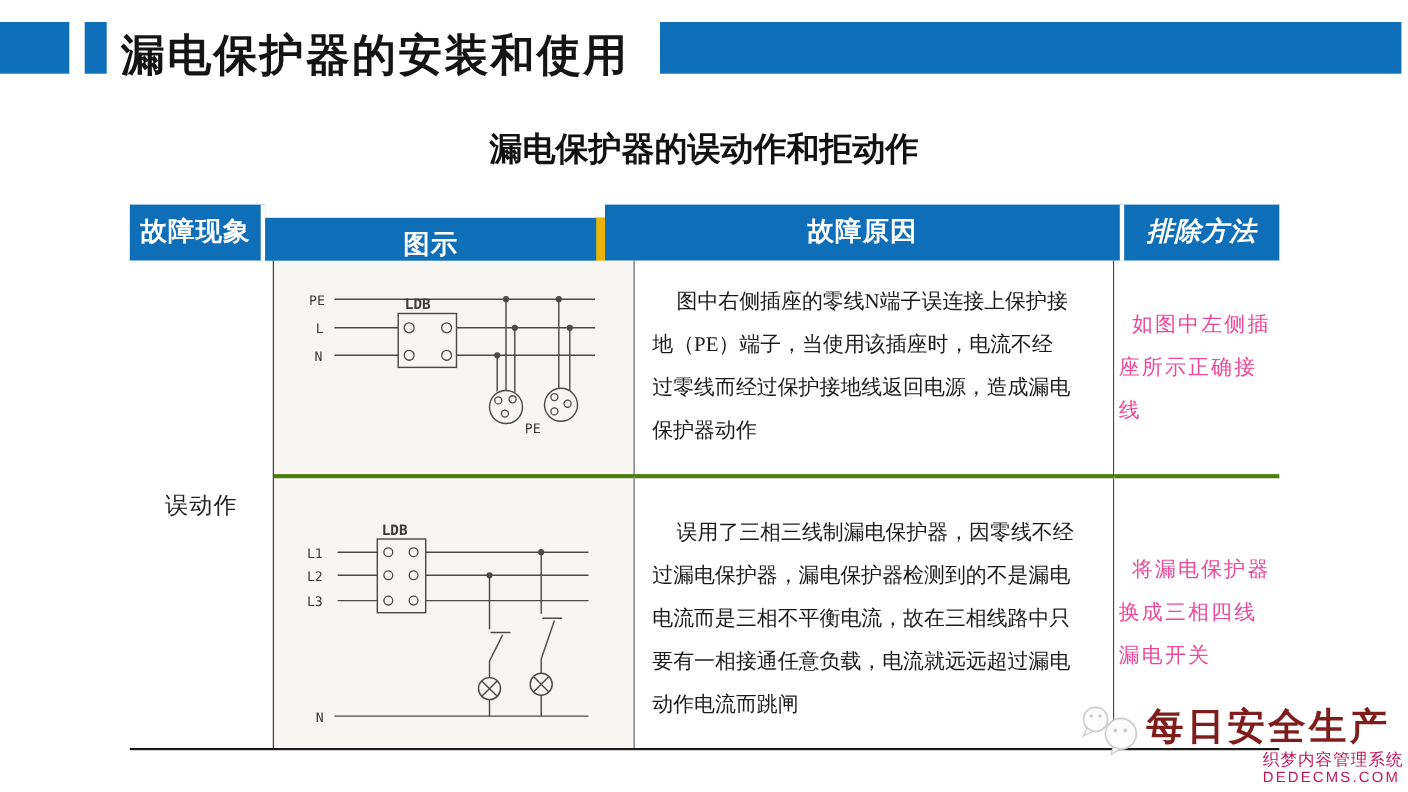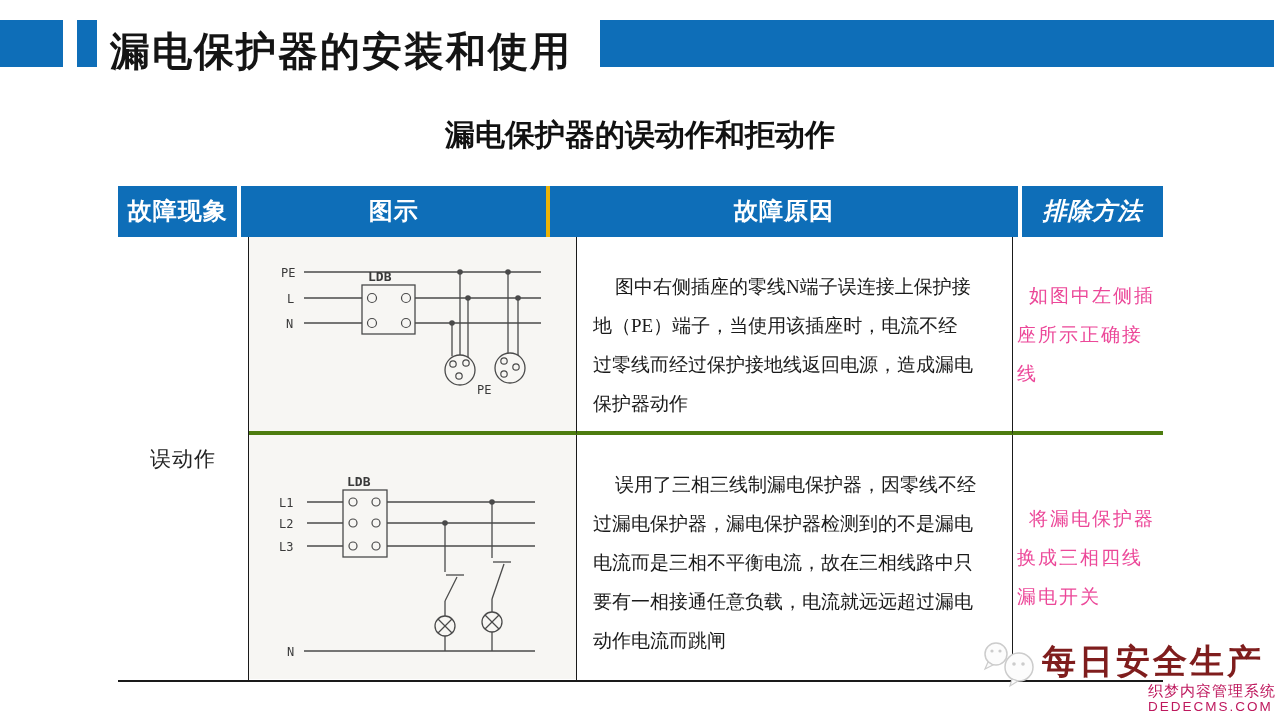--- a/index.html
+++ b/index.html
@@ -22,39 +22,39 @@
     font-size:30px; font-weight:700; color:#111;
   }
   
   .table { position:absolute; left:118px; top:186px; width:1045px; }
   .thead { display:flex; height:51px; }
   .th {
     background:var(--accent,#0E6EB8); color:#ffffff; font-weight:700; font-size:24px;
     height:51px; line-height:49px; text-align:center; letter-spacing:1px;
   }
   .th1 { width:131px; border-right:4px solid #fff; }
-  .th2 { width:328px; border-right:4px solid #eab308; }
+  .th2 { width:328px; border-right:8px solid #eab308;margin-top:12px; }
   .th3 { width:502px; border-right:4px solid #fff; }
   .th4 { width:150px;font-style:italic; }
   .tbody {
     display:grid; grid-template-columns:131px 328px 436px 150px;
     grid-template-rows:198px 245px; border-bottom:2px solid #1a1a1a;
   }
   .cell { overflow:hidden; background:#ffffff; }
   .fault-type {
     grid-row:1 / span 2; grid-column:1; border-right:1px solid #1a1a1a;
     display:flex; align-items:center; justify-content:center;
     font-size:21px; color:#222; letter-spacing:1px;
   }
   .bdr { border-right:1px solid #1a1a1a; }
   .bdb { border-bottom:4px solid #4d7c0f; }
   .cause {
     font-family:"Liberation Serif","DejaVu Serif",serif;
     font-size:19px; line-height:39px; color:#1a1a1a;
-    white-space:pre-line; text-indent:22px; padding:30px 12px 0 16px;
+    white-space:pre-line; text-indent:22px; padding:18px 12px 0 16px;
   }
   .cause2 { padding-top:30px; }
   .remedy {
     font-family:"Liberation Serif","DejaVu Serif",serif;
     font-size:19px; line-height:39px; color:#ec4899; letter-spacing:2px;
     white-space:pre-line; text-indent:12px; padding:0 4px;
     display:flex; flex-direction:column; justify-content:center;
   }
   .diag { padding:0; }
   .circuit { display:block; }

